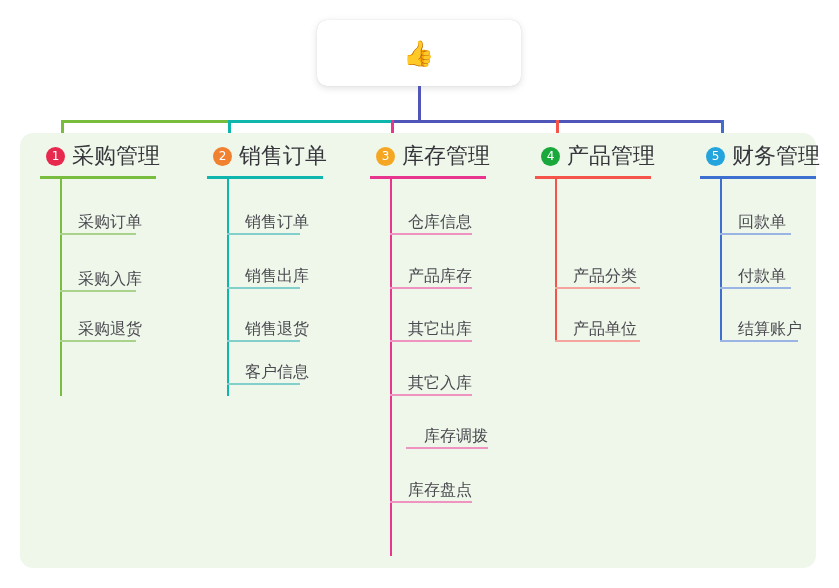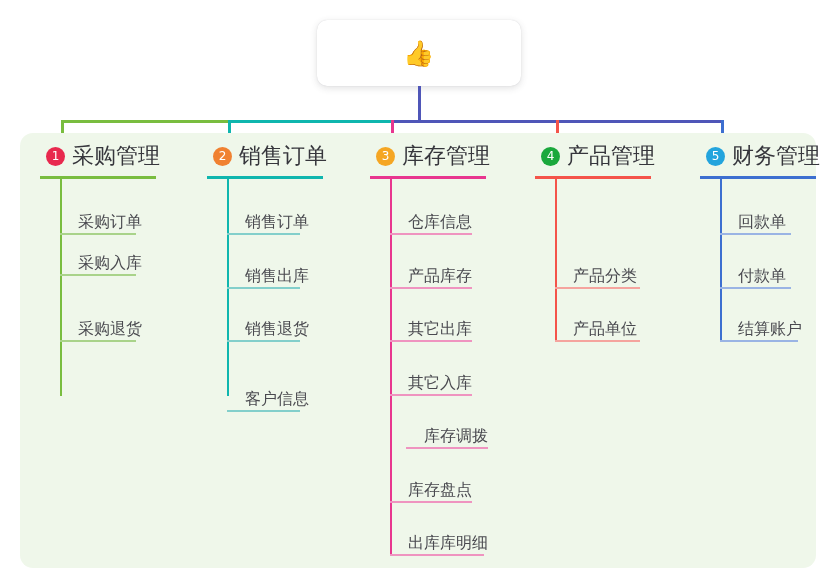--- a/index.html
+++ b/index.html
@@ -157,21 +157,21 @@
         <div class="branch-head">
           <span class="badge" style="background: rgb(232, 41, 78);">1</span>
           <span class="branch-label">采购管理</span>
         </div>
         <div class="head-rule" style="background: rgb(121, 189, 63);"></div>
         <div class="spine" style="height: 219.5px; background: rgb(121, 189, 63);"></div>
         <div class="item" style="top: 68px; width: 76px; height: 23px;">
           <span class="item-label">采购订单</span>
           <div class="item-rule" style="width: 76px; background: rgb(169, 211, 138);"></div>
         </div>
-        <div class="item" style="top: 109px; width: 76px; height: 23px; padding-left: 48px;">
+        <div class="item" style="top: 125px; width: 76px; height: 23px; padding-left: 48px;">
           <span class="item-label">采购入库</span>
           <div class="item-rule" style="width: 76px; background: rgb(169, 211, 138);"></div>
         </div>
         <div class="item" style="top: 175px; width: 76px; height: 23px;">
           <span class="item-label">采购退货</span>
           <div class="item-rule" style="width: 76px; background: rgb(169, 211, 138);"></div>
         </div>
       </div>
       <div class="branch" style="left: 195px;">
         <div class="branch-head">
@@ -185,21 +185,21 @@
           <div class="item-rule" style="width: 73px; background: rgb(131, 207, 203);"></div>
         </div>
         <div class="item" style="top: 121.5px; width: 73px; height: 23px;">
           <span class="item-label">销售出库</span>
           <div class="item-rule" style="width: 73px; background: rgb(131, 207, 203);"></div>
         </div>
         <div class="item" style="top: 175px; width: 73px; height: 23px;">
           <span class="item-label">销售退货</span>
           <div class="item-rule" style="width: 73px; background: rgb(131, 207, 203);"></div>
         </div>
-        <div class="item" style="top: 245px; width: 73px; height: 23px; padding-left: 42px;">
+        <div class="item" style="top: 218px; width: 73px; height: 23px; padding-left: 42px;">
           <span class="item-label">客户信息</span>
           <div class="item-rule" style="width: 73px; background: rgb(131, 207, 203);"></div>
         </div>
       </div>
       <div class="branch" style="left: 358px;">
         <div class="branch-head">
           <span class="badge" style="background: rgb(245, 166, 35);">3</span>
           <span class="branch-label">库存管理</span>
         </div>
         <div class="head-rule" style="background: rgb(232, 54, 143);"></div>
@@ -220,24 +220,20 @@
           <span class="item-label">其它入库</span>
           <div class="item-rule" style="width: 82px; background: rgb(239, 148, 192);"></div>
         </div>
         <div class="item" style="top: 282px; width: 82px; height: 23px; margin-left: 16px;">
           <span class="item-label">库存调拨</span>
           <div class="item-rule" style="width: 82px; background: rgb(239, 148, 192);"></div>
         </div>
         <div class="item" style="top: 335.5px; width: 82px; height: 23px;">
           <span class="item-label">库存盘点</span>
           <div class="item-rule" style="width: 82px; background: rgb(239, 148, 192);"></div>
-        </div>
-        <div class="item" style="top: 389px; width: 94px; height: 23px;">
-          <span class="item-label">出库库明细</span>
-          <div class="item-rule" style="width: 94px; background: rgb(239, 148, 192);"></div>
         </div>
       </div>
       <div class="branch" style="left: 523px;">
         <div class="branch-head">
           <span class="badge" style="background: rgb(26, 168, 60);">4</span>
           <span class="branch-label">产品管理</span>
         </div>
         <div class="head-rule" style="background: rgb(244, 84, 74);"></div>
         <div class="spine" style="height: 166px; background: rgb(244, 84, 74);"></div>
         <div class="item" style="top: 121.5px; width: 85px; height: 23px;">

